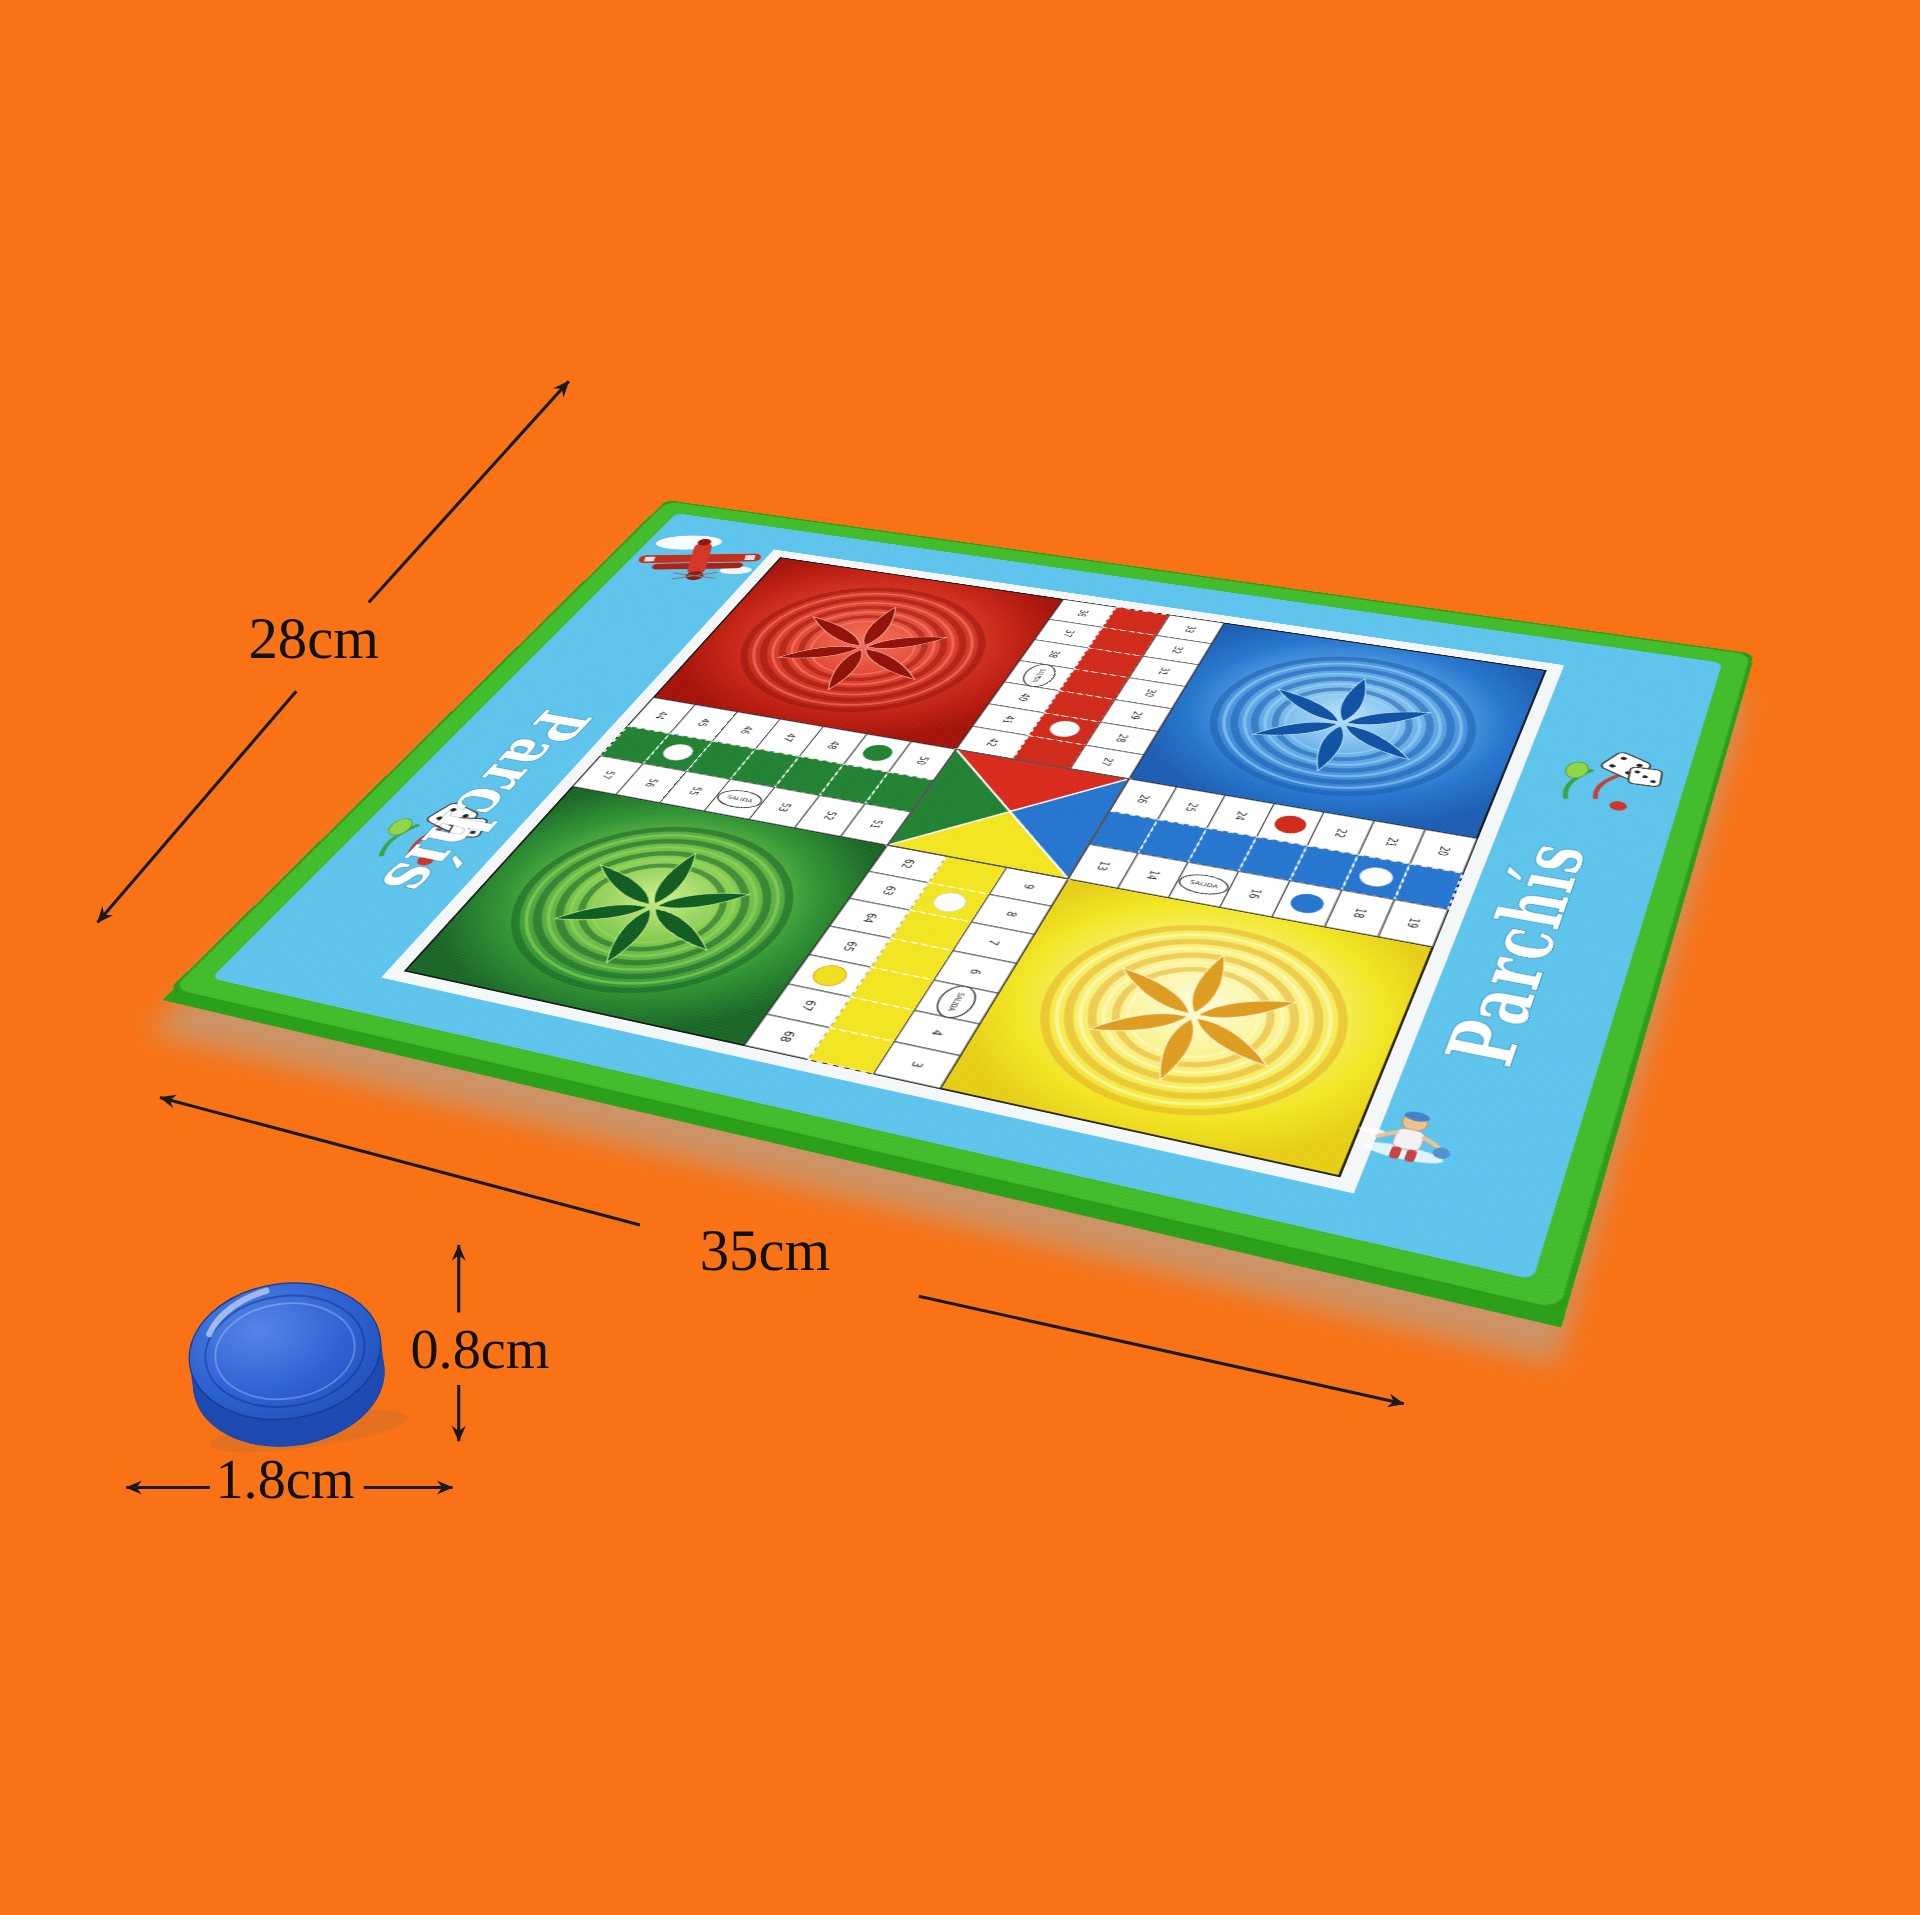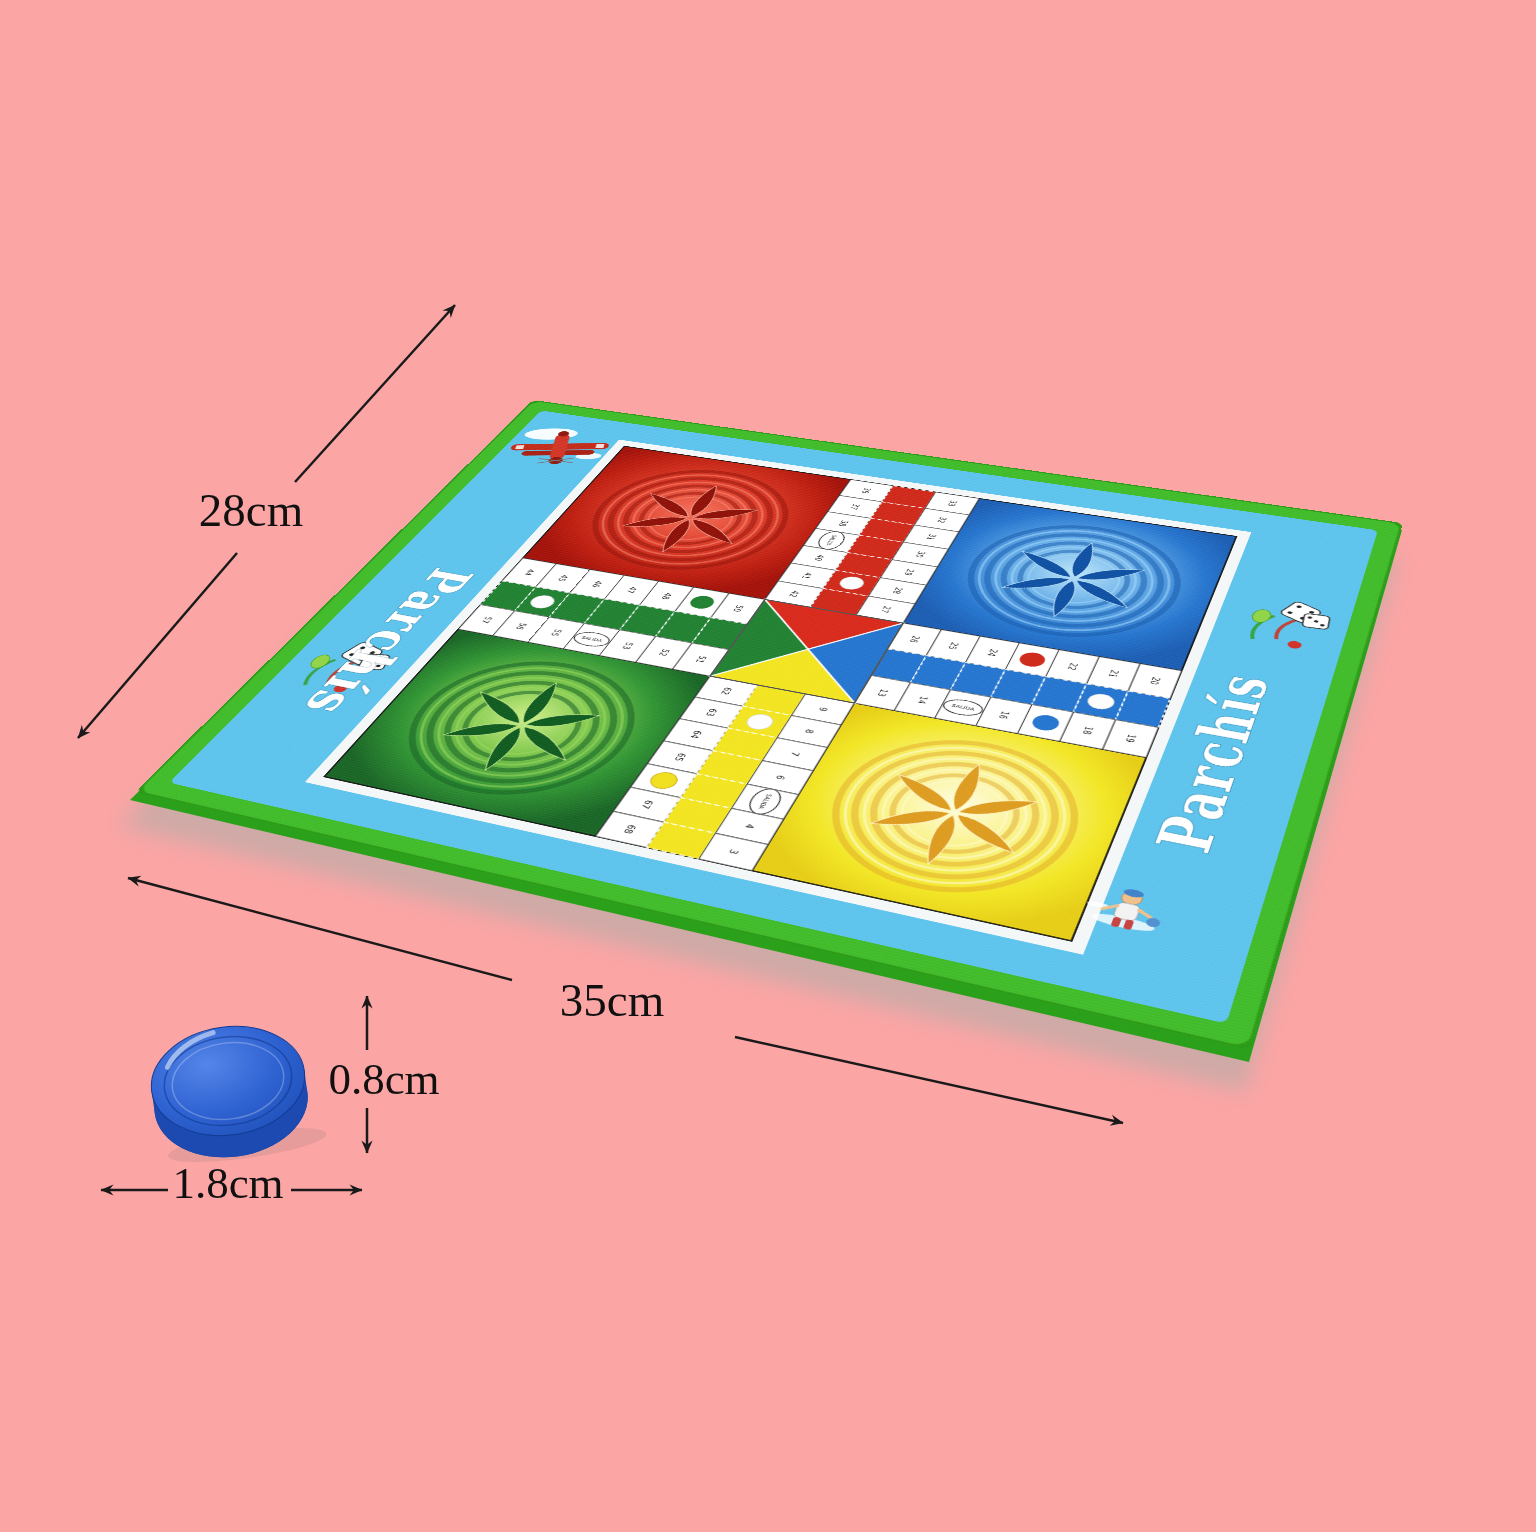--- a/index.html
+++ b/index.html
@@ -1,17 +1,17 @@
 <!DOCTYPE html>
 <html><head>
 <meta charset="utf-8">
 <style>
   html,body{margin:0;padding:0;background:#ffffff;}
   body{width:1536px;height:1532px;overflow:hidden;font-family:"Liberation Sans",sans-serif;}
-  .canvas{position:relative;width:1536px;height:1532px;background:#fca5a5;}
+  .canvas{position:relative;width:1536px;height:1532px;background:#f97316;}
   .layer{position:absolute;left:0;top:0;}
   #mat{
     position:absolute;left:0;top:0;width:1100px;height:880px;
     transform-origin:0 0;
     transform:matrix3d(0.61332,0.045617,0,-0.00012658, -0.488915,0.23049,0,-0.00027142, 0,0,1,0, 533,400,0,1);
   }
   .dim-line{stroke:#1a1a1a;stroke-width:2.5;fill:none;}
   .dim-label{font-family:"Liberation Serif","DejaVu Serif",serif;fill:#111111;}
   .brand-text{font-family:"DejaVu Serif","Liberation Serif",serif;font-weight:bold;fill:#ffffff;
               paint-order:stroke;stroke:rgba(25,80,110,0.30);stroke-width:2px;letter-spacing:3px;}

